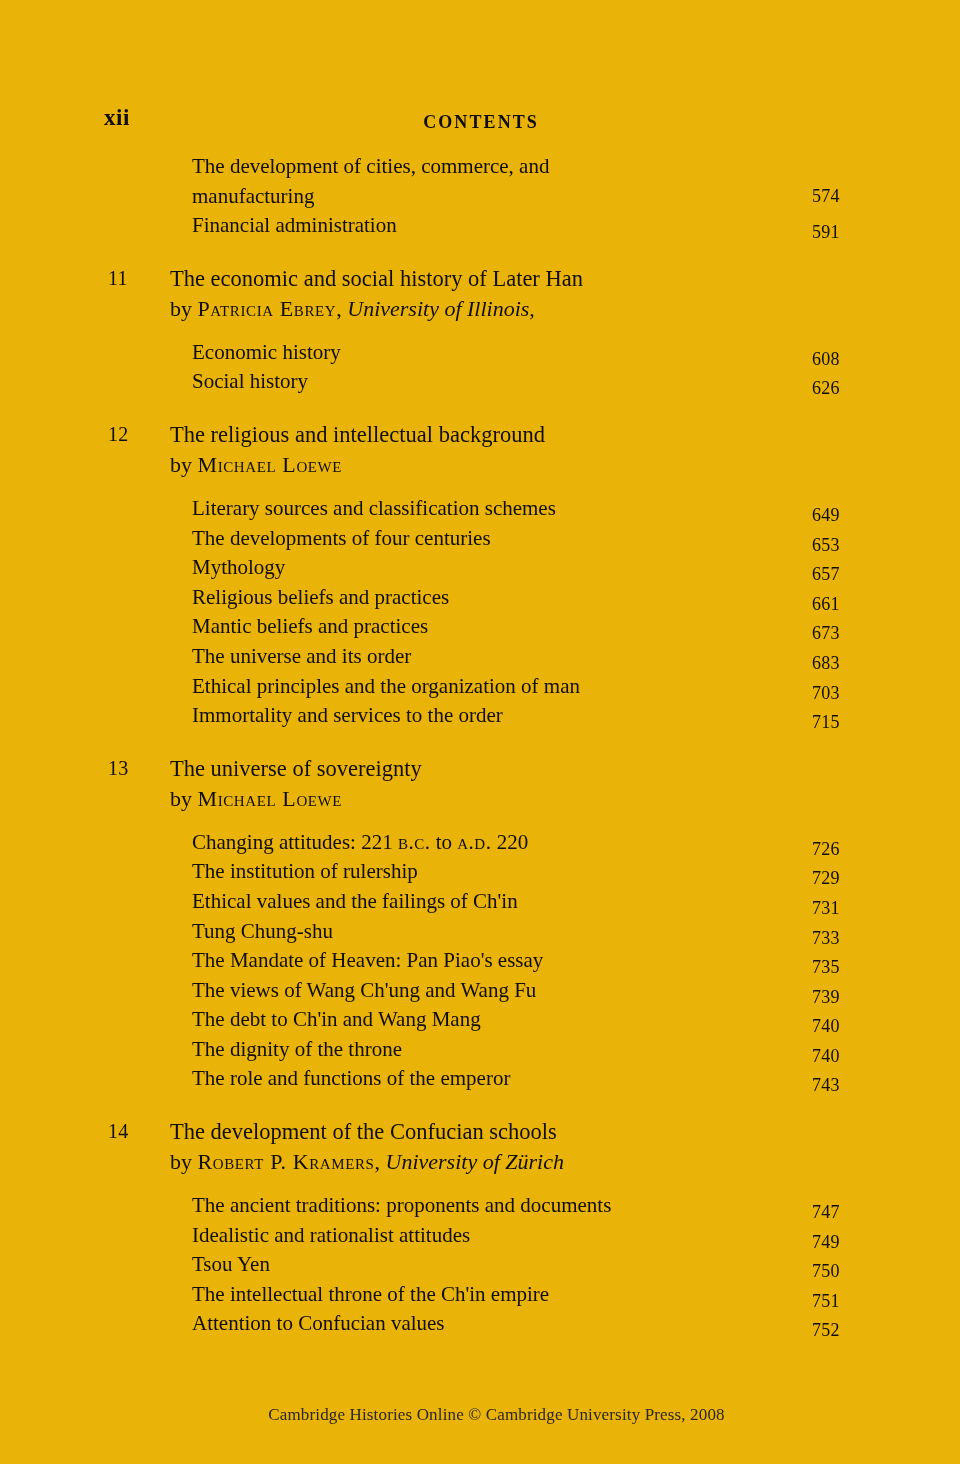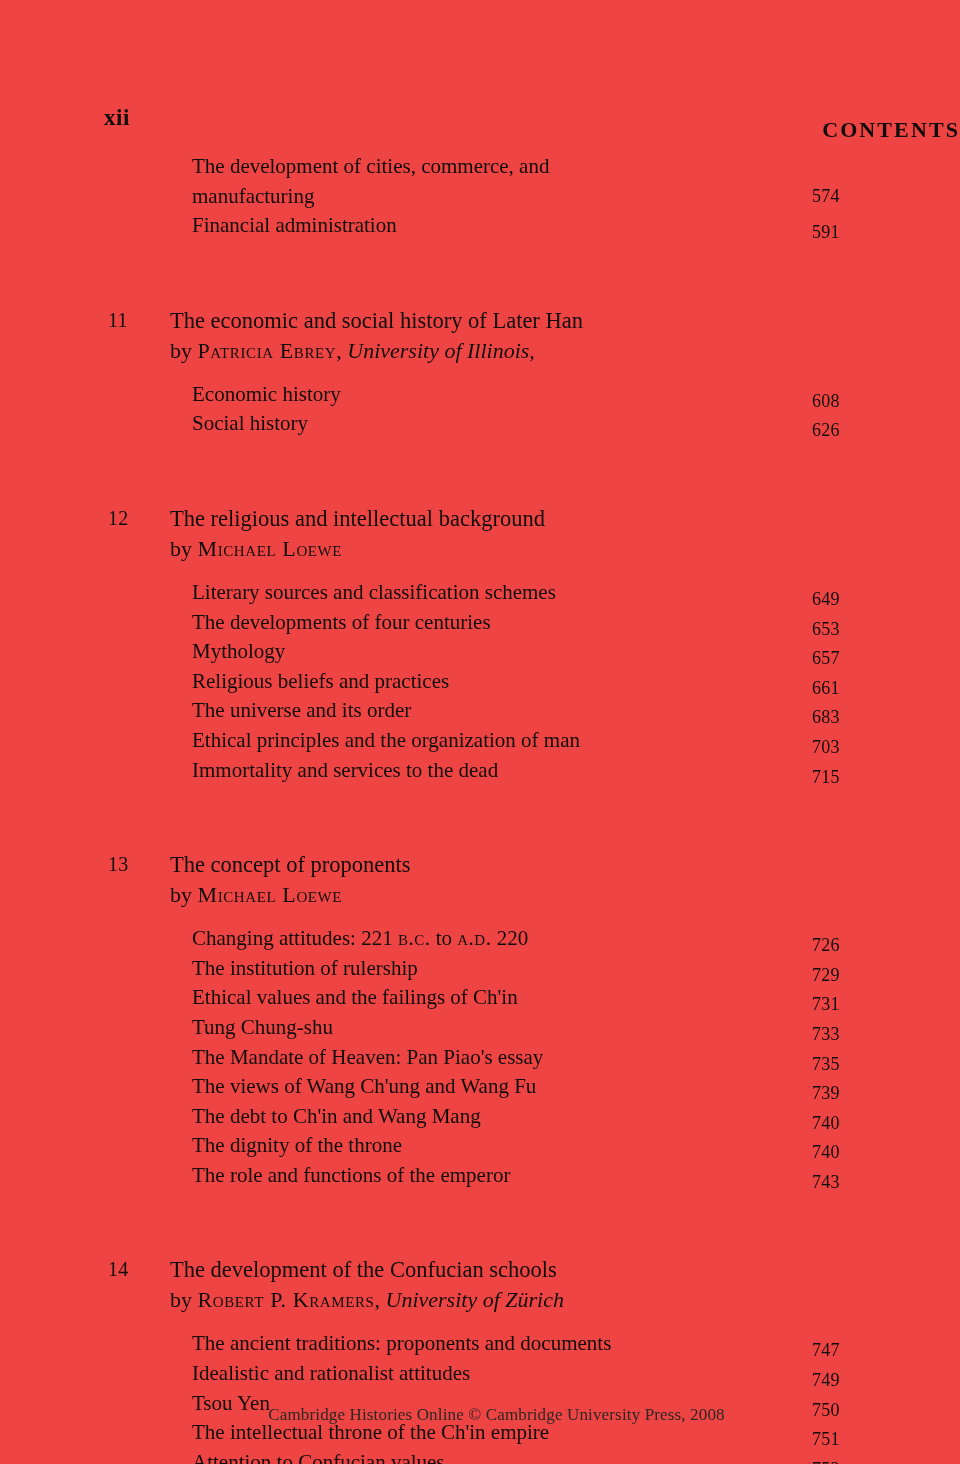--- a/index.html
+++ b/index.html
@@ -13,21 +13,21 @@
     position: relative;
     overflow: hidden;
     font-family: "Liberation Serif", "DejaVu Serif", serif;
     color: #100d0b;
     -webkit-font-smoothing: antialiased;
   }
 
   .page {
     position: absolute;
     inset: 0;
-    background: #ef4444;
+    background: #eab308;
   }
 
   
   .running-head {
     position: absolute;
     top: 104px;
     left: 0;
     right: 0;
     height: 30px;
   }
@@ -37,38 +37,38 @@
     top: 0;
     font-size: 23px;
     font-weight: bold;
     letter-spacing: 0.5px;
     line-height: 28px;
   }
   .head-title {
     position: absolute;
     left: 0;
     right: 0;
-    top: 12px;
-    text-align: right;
-    font-size: 22px;
+    top: 4px;
+    text-align: center;
+    font-size: 18px;
     font-weight: bold;
     letter-spacing: 2.1px;
     line-height: 28px;
     text-indent: 2.1px;
   }
 
   
   .toc {
     position: absolute;
     top: 152px;
     left: 0;
     width: 960px;
   }
 
-  .group { position: relative; margin-top: 42px; }
+  .group { position: relative; }
 
   
   .chapter {
     position: relative;
     padding-left: 170px;
     padding-right: 90px;
     min-height: 30px;
   }
   .chapter-num {
     position: absolute;
@@ -193,30 +193,31 @@
         <div class="chapter">
           <div class="chapter-num oldnum">12</div>
           <div class="chapter-line"><span class="chapter-title">The religious and intellectual background</span></div>
           <div class="byline"><span>by </span><span class="smallcaps">Michael Loewe</span></div>
         </div>
         <div class="entries">
           <div class="entry"><span class="entry-text">Literary sources and classification schemes</span><span class="pageno oldnum">649</span></div>
           <div class="entry"><span class="entry-text">The developments of four centuries</span><span class="pageno oldnum">653</span></div>
           <div class="entry"><span class="entry-text">Mythology</span><span class="pageno oldnum">657</span></div>
           <div class="entry"><span class="entry-text">Religious beliefs and practices</span><span class="pageno oldnum">661</span></div>
+          <div class="entry"><span class="entry-text">Mantic beliefs and practices</span><span class="pageno oldnum">673</span></div>
           <div class="entry"><span class="entry-text">The universe and its order</span><span class="pageno oldnum">683</span></div>
           <div class="entry"><span class="entry-text">Ethical principles and the organization of man</span><span class="pageno oldnum">703</span></div>
-          <div class="entry"><span class="entry-text">Immortality and services to the dead</span><span class="pageno oldnum">715</span></div>
+          <div class="entry"><span class="entry-text">Immortality and services to the order</span><span class="pageno oldnum">715</span></div>
         </div>
       </div>
       <div class="gap-chapter"></div>
       <div class="group">
         <div class="chapter">
           <div class="chapter-num oldnum">13</div>
-          <div class="chapter-line"><span class="chapter-title">The concept of proponents</span></div>
+          <div class="chapter-line"><span class="chapter-title">The universe of sovereignty</span></div>
           <div class="byline"><span>by </span><span class="smallcaps">Michael Loewe</span></div>
         </div>
         <div class="entries">
           <div class="entry"><span class="entry-text">Changing attitudes: 221 <span class="abbr">b.c.</span> to <span class="abbr">a.d.</span> 220</span><span class="pageno oldnum">726</span></div>
           <div class="entry"><span class="entry-text">The institution of rulership</span><span class="pageno oldnum">729</span></div>
           <div class="entry"><span class="entry-text">Ethical values and the failings of Ch'in</span><span class="pageno oldnum">731</span></div>
           <div class="entry"><span class="entry-text">Tung Chung-shu</span><span class="pageno oldnum">733</span></div>
           <div class="entry"><span class="entry-text">The Mandate of Heaven: Pan Piao's essay</span><span class="pageno oldnum">735</span></div>
           <div class="entry"><span class="entry-text">The views of Wang Ch'ung and Wang Fu</span><span class="pageno oldnum">739</span></div>
           <div class="entry"><span class="entry-text">The debt to Ch'in and Wang Mang</span><span class="pageno oldnum">740</span></div>

